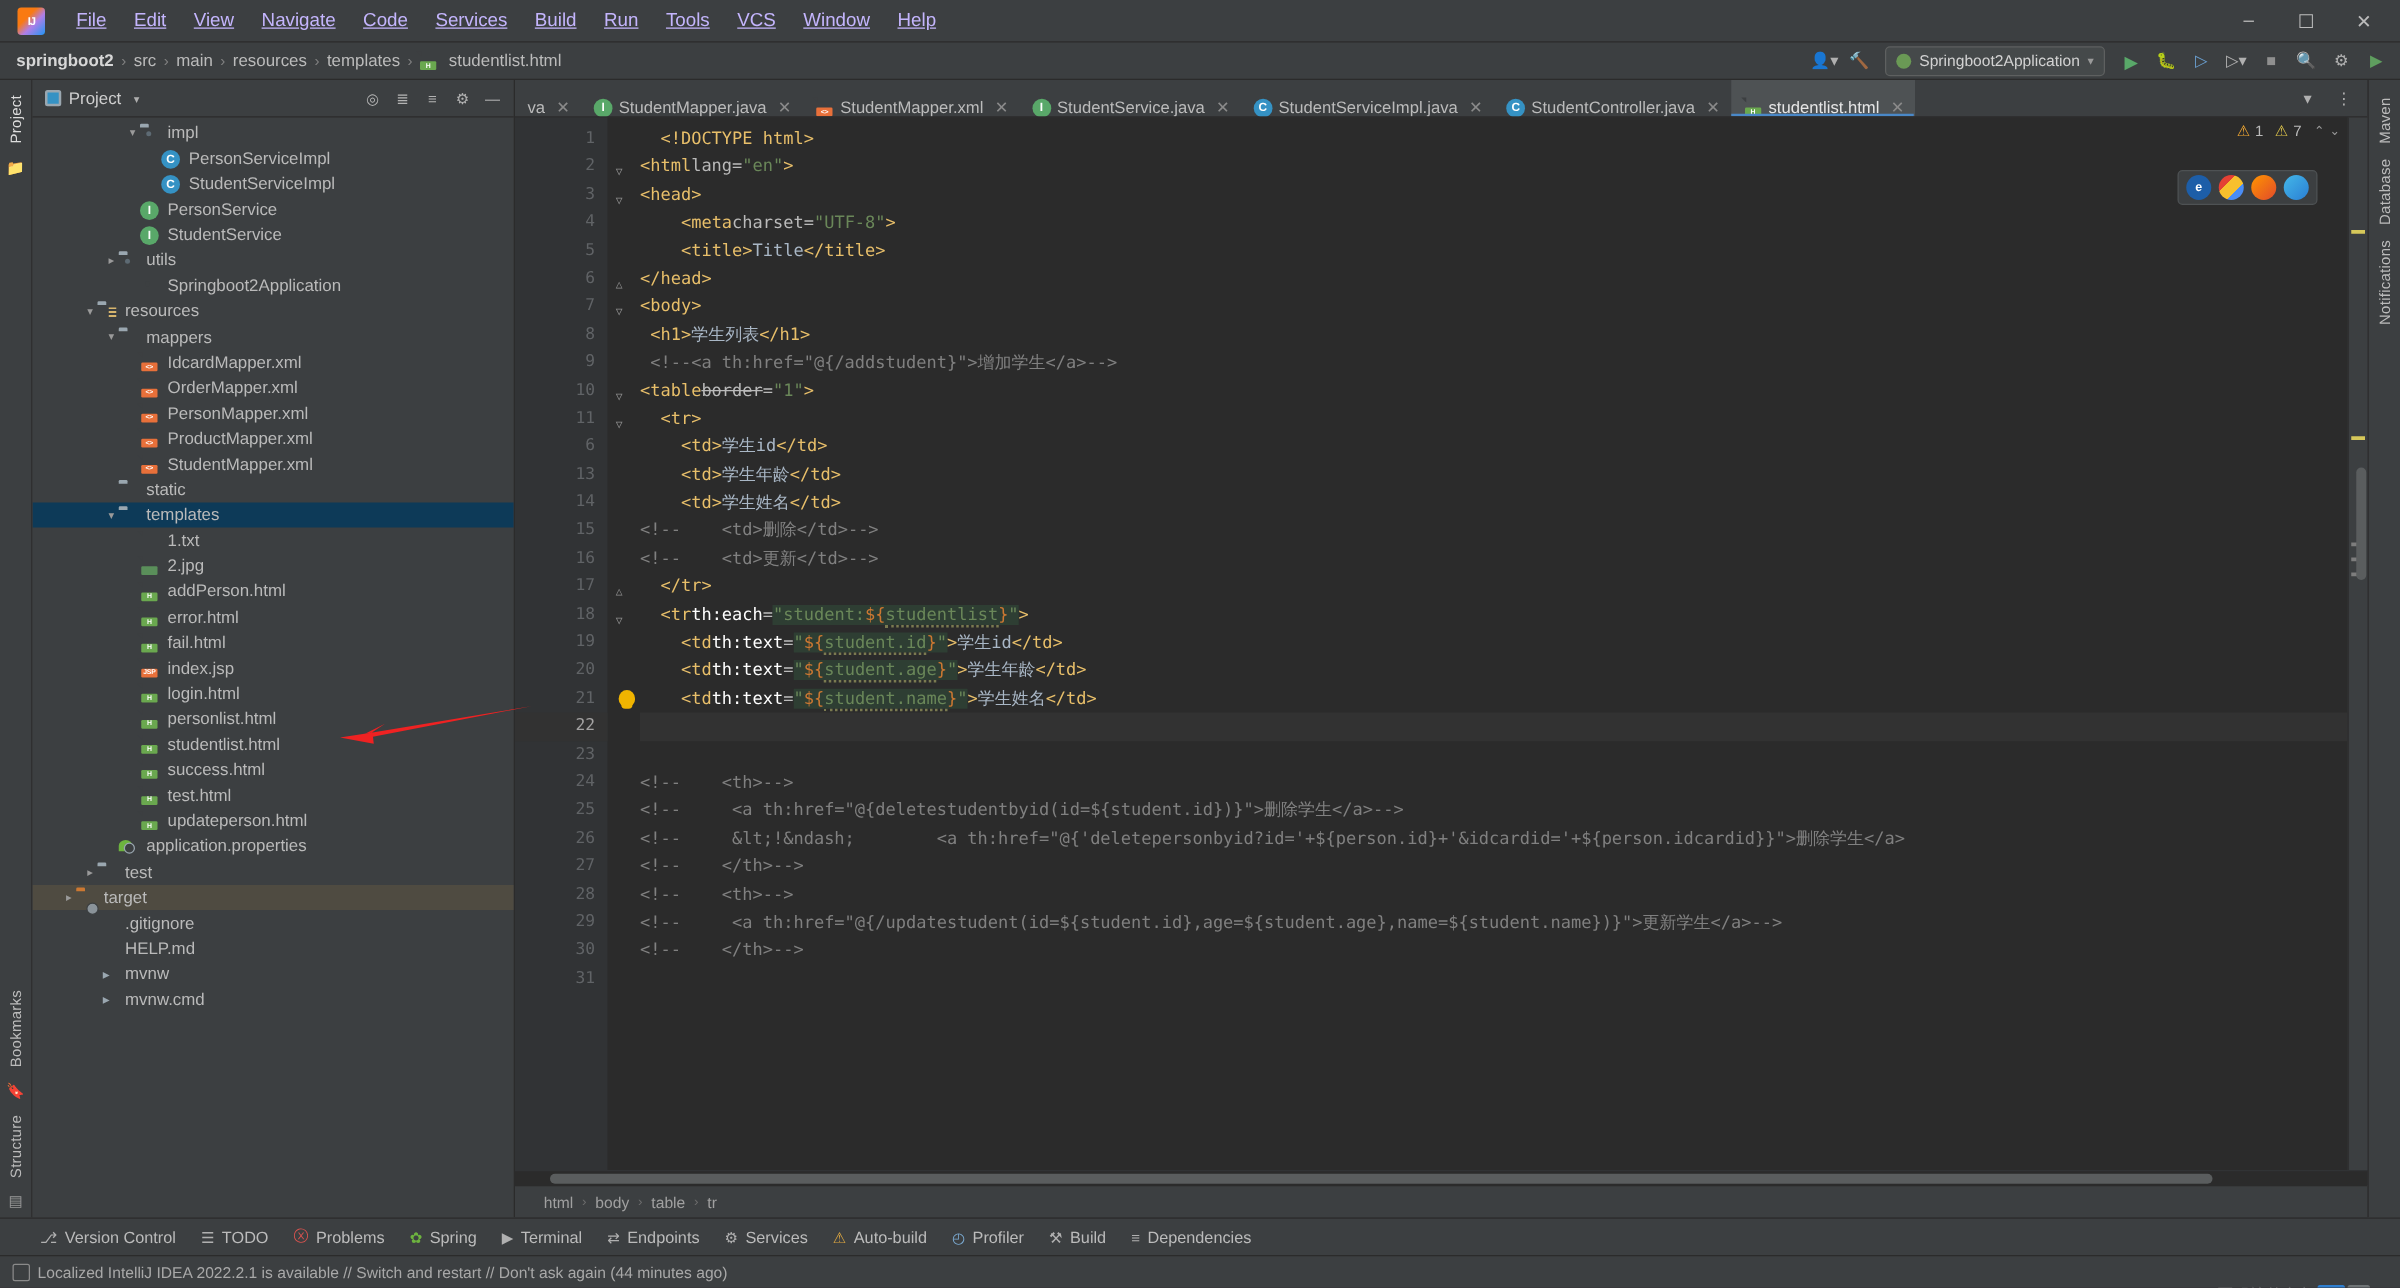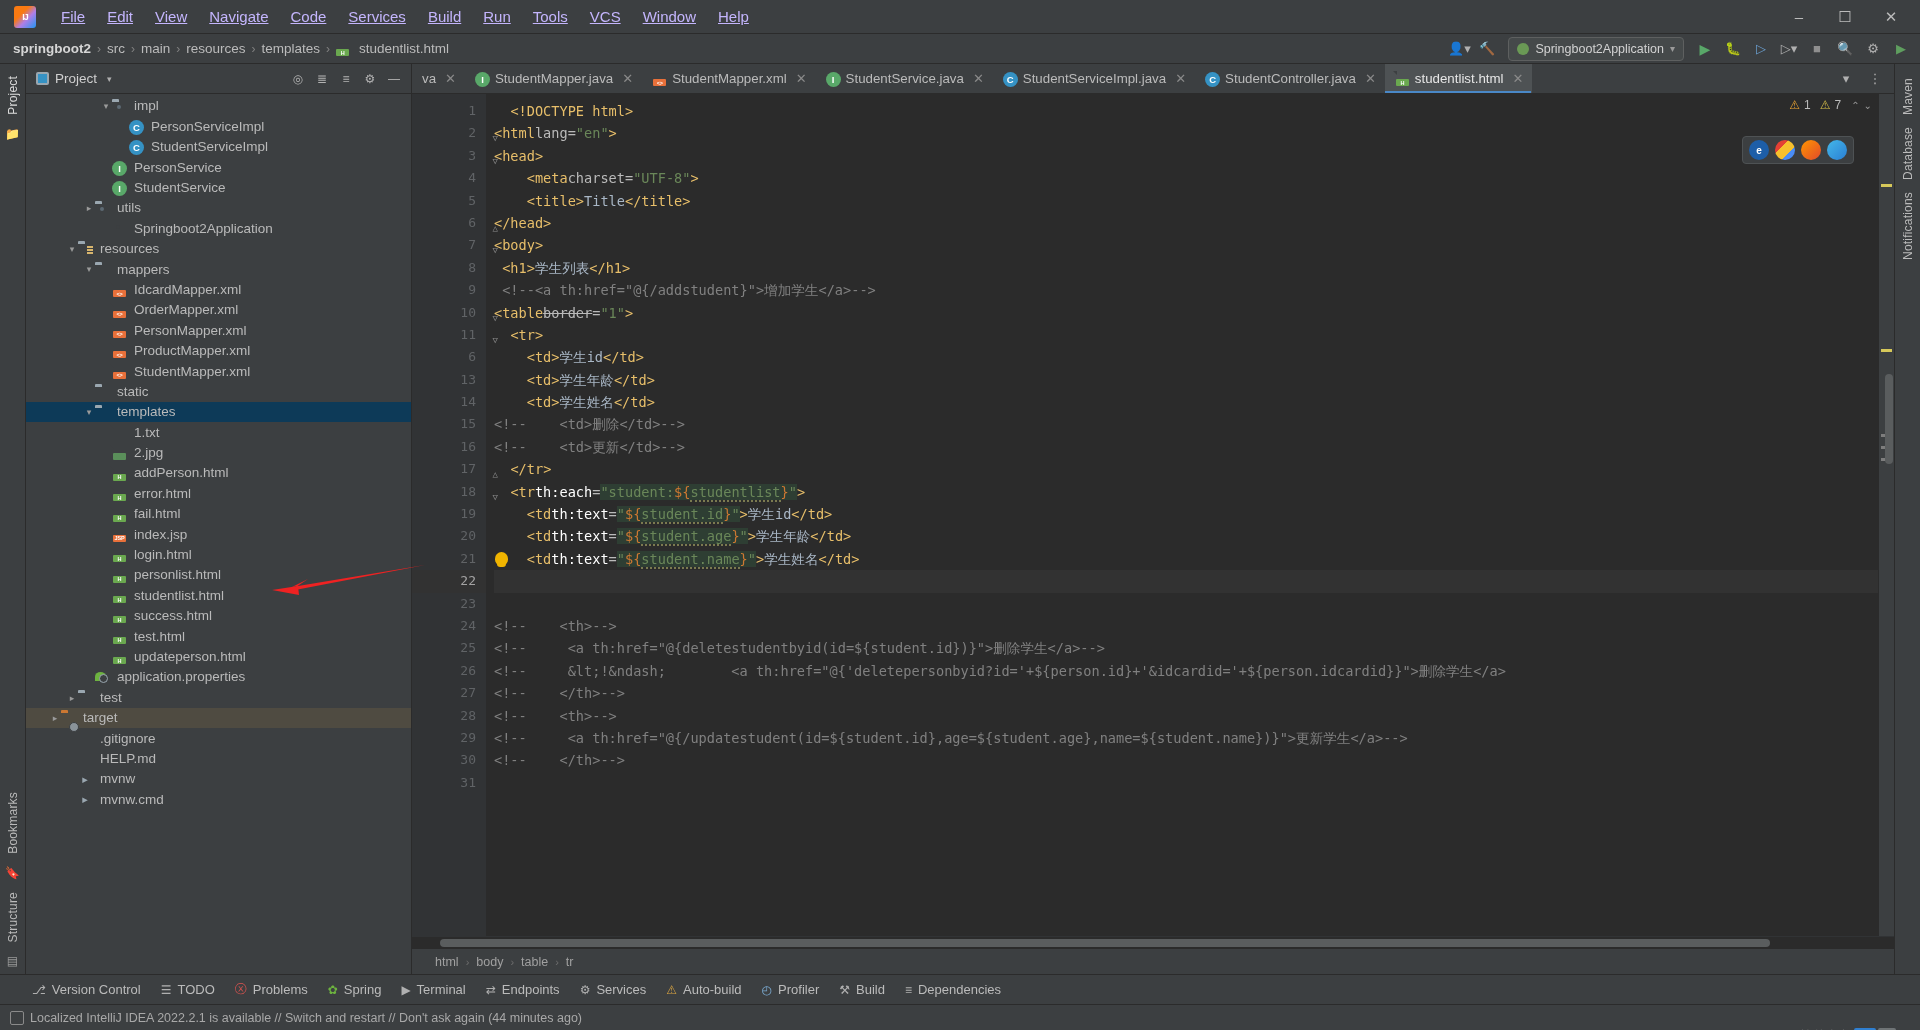--- a/index.html
+++ b/index.html
@@ -139,21 +139,21 @@
   
   .red-arrow { position:absolute; left:250px; top:560px; width:175px; height:40px; pointer-events:none; z-index: 40;}
 
   
   .editor-wrap { flex:1 1 auto; display:flex; flex-direction:column; min-width:0; background:#2b2b2b; }
   .tabbar {
     height:30px; display:flex; align-items:stretch; background:#3c3f41;
     border-bottom:1px solid #2b2b2b; flex:0 0 30px; overflow:hidden;
   }
   .tab {
-    display:flex; align-items:center; gap:5px; padding: 0 8px 0 10px;
+    display:flex; align-items:flex-end; gap:5px; padding: 0 8px 0 10px;
     font-size:13.3px; color:#bbbbbb; border-right:1px solid #33363800;
     white-space:nowrap; position:relative; max-width: 230px;
   }
   .tab.active { background:#4e5254; color:#e6e6e6; }
   .tab.active::after{content:"";position:absolute;left:0;right:0;bottom:0;height:2px;background:#4a88c7;}
   .tab .x { color:#8a8a8a; font-size:13px; margin-left:4px; }
   .tabicon { width:15px;height:15px;position:relative;flex:0 0 15px;}
   .tabbar-right { margin-left:auto; display:flex; align-items:center; gap:3px; padding:0 6px; }
 
   .editor-body { flex:1 1 auto; display:flex; min-height:0; position:relative; background:#2b2b2b; }
@@ -166,21 +166,21 @@
   .gline.cur { color:#a4a3a3; background:#323232; }
   .fold { position:absolute; right:-12px; top:5px; width:11px;height:11px; color:#8d8d8d; font-size:9px;}
   .bulb { position:absolute; right:-22px; top:4px; width:13px;height:13px;border-radius:50% 50% 40% 40%;
           background:#f0b400; box-shadow:0 4px 0 -2px #f0b400; }
 
   .code {
     flex:1 1 auto; padding-top:6px; font-family:"DejaVu Sans Mono", monospace;
     font-size:13.6px; line-height:22.4px; color:#a9b7c6; overflow:hidden; position:relative;
     white-space:pre; padding-left:8px;
   }
-  .cline { height:22.4px; white-space:pre; }
+  .cline { height:22.4px; white-space:pre;margin-left:18px; }
   .cline.cur { background:#323232; }
   .t-tag   { color:#e8bf6a; }
   .t-attr  { color:#bababa; }
   .t-attr2 { color:#ffffff; }
   .t-str   { color:#6a8759; }
   .t-cmt   { color:#808080; }
   .t-txt   { color:#a9b7c6; }
   .t-strike{ color:#bababa; text-decoration: line-through; }
   .hl-bg   { background:#32593d6b; }
   .sq      { border-bottom: 2px dotted #7a7a50; }

